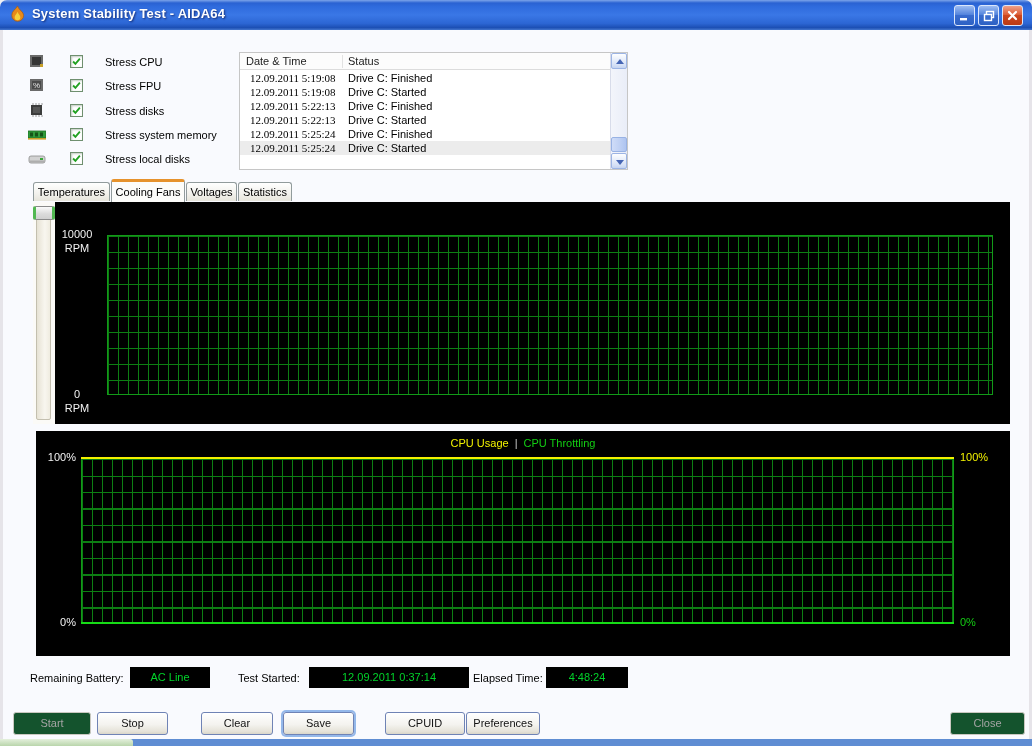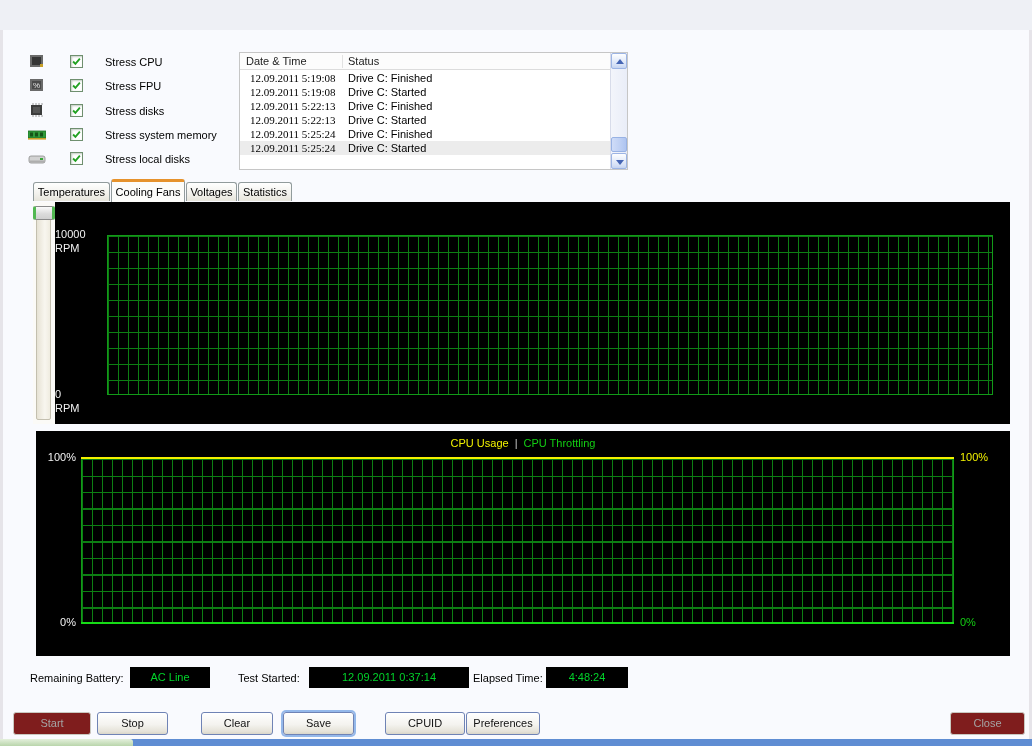--- a/index.html
+++ b/index.html
@@ -68,21 +68,21 @@
   
   .chart { position:absolute; background:#000; }
   .grid { position:absolute; border:1px solid #129a18;
     background-image:
       repeating-linear-gradient(to right, #0d7f13 0 1px, transparent 1px 10px),
       repeating-linear-gradient(to bottom, #0d7f13 0 1px, transparent 1px 16px); }
   .grid.cpu { background-image:
       repeating-linear-gradient(to right, #0d7f13 0 1px, transparent 1px 10px),
       repeating-linear-gradient(to bottom, #0d7f13 0 1px, transparent 1px 16.5px); }
   .chart-lab { position:absolute; color:#f2f2f2; }
-  .fan-ylab { left:0; width:44px; text-align:left; }
+  .fan-ylab { left:0; width:44px; text-align:center; }
   .usage-line { position:absolute; left:-1px; right:-1px; top:-2px; height:2px; background:#f2f200; }
   .throttle-line { position:absolute; left:-1px; right:-1px; bottom:-2px; height:2px; background:#17dc17; }
   .legend { position:absolute; top:6px; left:0; right:0; text-align:center; }
   .legend .u { color:#f2f200; } .legend .sep { color:#c8c8c8; padding:0 6px; } .legend .t { color:#13ce13; }
 
   
   .vslider { position:absolute; left:30px; top:202px; width:22px; height:222px; background:#fbfaf7; }
   .vtrack { position:absolute; left:3px; top:4px; width:15px; height:214px; border:1px solid #c3bfaf;
     border-radius:2px; background:linear-gradient(90deg,#e6e2d4,#f8f6ef 60%,#efece0); }
   .vthumb { position:absolute; left:0; top:4px; width:22px; height:14px; border:1px solid #8a8a8a; border-radius:2px;
@@ -92,32 +92,55 @@
   
   .stat-label { position:absolute; top:672px; }
   .stat-box { position:absolute; top:667px; height:21px; background:#000000; color:#00d42a;
     text-align:center; line-height:21px; }
 
   
   .btn { position:absolute; top:712px; height:23px; border:1px solid #6f83b5; border-radius:3px;
     background:linear-gradient(180deg,#ffffff 0%,#f4f3ef 55%,#e5e2d8 88%,#d9d6c9 100%);
     box-shadow:inset 0 1px 0 #fff; text-align:center; line-height:21px; color:#111; }
   .btn.default { box-shadow:0 0 0 2px #94b8ea, inset 0 1px 0 #fff; }
-  .btn.disabled { border:1px solid #c9c8c0; background:#7f1d1d; box-shadow:none; color:#a4a4a4; }
+  .btn.disabled { border:1px solid #c9c8c0; background:#14532d; box-shadow:none; color:#a4a4a4; }
 
   
   .sliver { position:absolute; left:0; bottom:0; width:1032px; height:7px; background:#5f8dd3; }
   .sliver-start { position:absolute; left:0; top:0; width:133px; height:7px;
     background:linear-gradient(180deg,#e4f0dc,#b9d5ab); border-radius:0 3px 0 0; }
 </style>
 </head>
 <body>
 
 <div class="window">
 
+  <div class="titlebar">
+    <svg class="flame" viewBox="0 0 20 20">
+      <path d="M10 1 C8 5 4 6 4 11 a6.2 6.2 0 0 0 12.4 0 C16.4 7 12 6 10 1 Z" fill="#e88a1a" stroke="#a85808" stroke-width="0.7"></path>
+      <path d="M10 7 C9 10 7 10.5 7 13 a3 3 0 0 0 6 0 C13 10.5 11 10 10 7 Z" fill="#f6d13a"></path>
+    </svg>
+    <span class="title-text">System Stability Test - AIDA64</span>
+    <div class="win-btn" style="left:954px">
+      <svg width="11" height="11" viewBox="0 0 11 11">
+          <rect x="1" y="8" width="7" height="2.4" fill="#fff"></rect>
+        </svg>
+    </div>
+    <div class="win-btn" style="left:978px">
+      <svg width="12" height="12" viewBox="0 0 12 12">
+        <rect x="3.5" y="1.5" width="7" height="6" fill="none" stroke="#fff" stroke-width="1.4"></rect>
+        <rect x="1.5" y="4.5" width="7" height="6" fill="#3a6cce" stroke="#fff" stroke-width="1.4"></rect>
+      </svg>
+    </div>
+    <div class="win-btn close" style="left:1002px">
+      <svg width="11" height="11" viewBox="0 0 11 11">
+        <path d="M2 2 L9 9 M9 2 L2 9" stroke="#fff" stroke-width="2.2" stroke-linecap="round"></path>
+      </svg>
+    </div>
+  </div>
 
   <div class="body">
 
     <div class="stress-row" style="top:23px">
       <span class="opt-icon">
         <svg width="18" height="15" viewBox="0 0 18 15">
             <rect x="2" y="1" width="13" height="12" fill="#6a6a6a"></rect>
             <rect x="4" y="3" width="9" height="8" fill="#353535"></rect>
             <rect x="12" y="10" width="3" height="3" fill="#c8a028"></rect>
           </svg>

